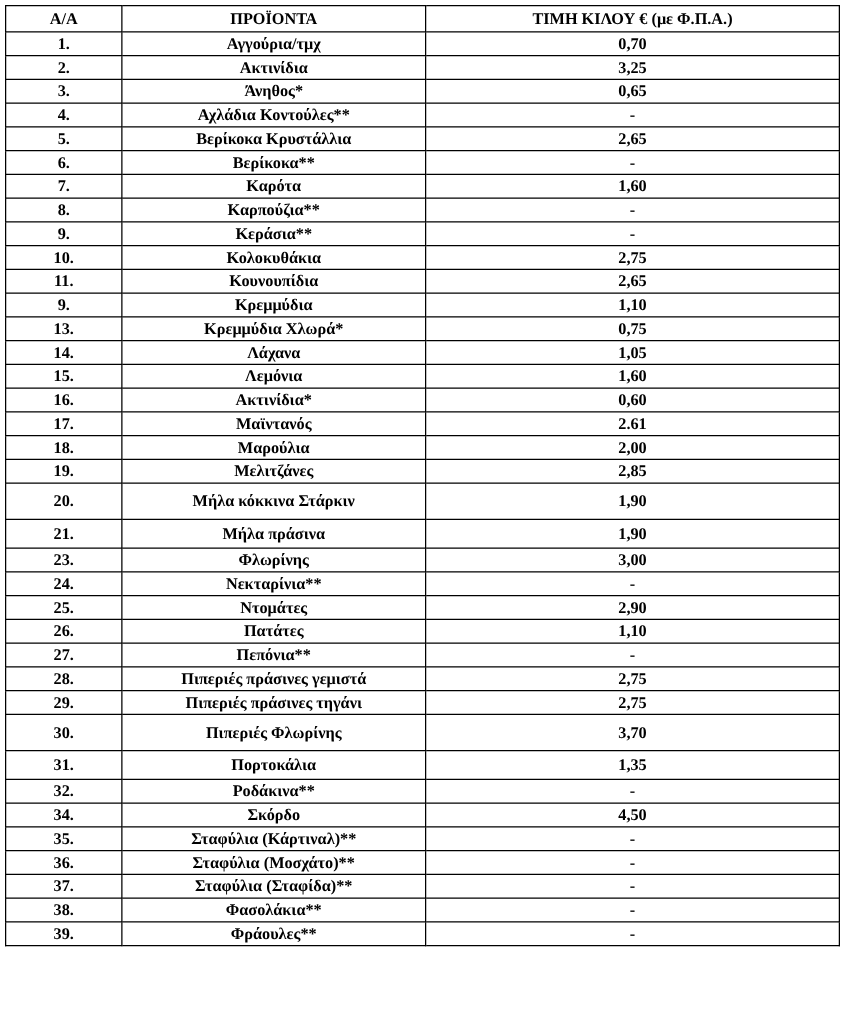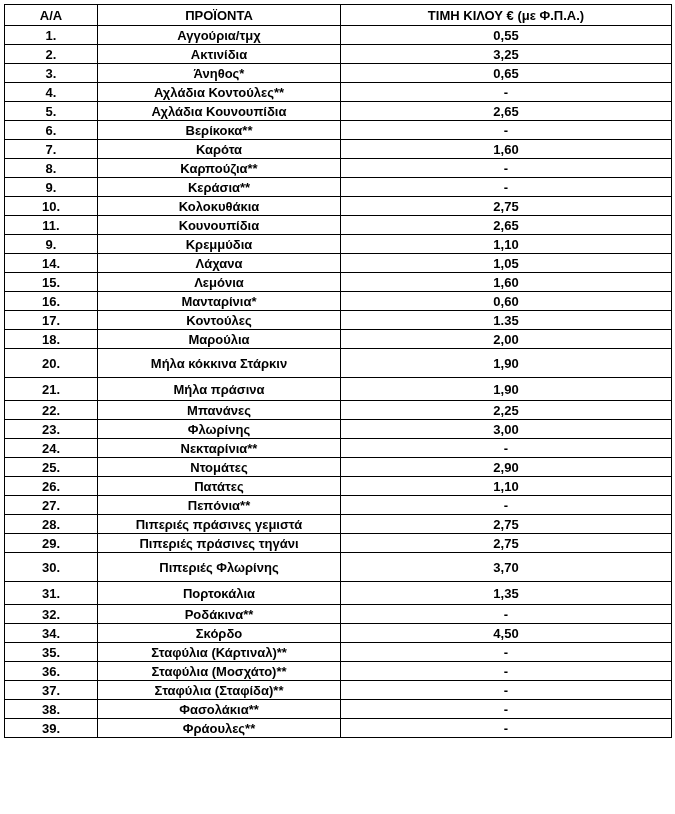--- a/index.html
+++ b/index.html
@@ -14,20 +14,21 @@
     box-sizing: border-box;
     width: 675px;
     height: 814px;
     padding: 4px;
     font-family: "Liberation Sans", "DejaVu Sans", sans-serif;
   }
   table.price-table {
     border-collapse: collapse;
     table-layout: fixed;
     width: 667px;
+    font-family: Liberation Serif, serif;
   }
   table.price-table col.c-num     { width: 93px; }
   table.price-table col.c-product { width: 243px; }
   table.price-table col.c-price   { width: 331px; }
   table.price-table th,
   table.price-table td {
     border: 1.5px solid #000000;
     text-align: center;
     vertical-align: middle;
     font-weight: bold;
@@ -56,40 +57,40 @@
       <tr>
         <th>Α/Α</th>
         <th>ΠΡΟΪΟΝΤΑ</th>
         <th>ΤΙΜΗ ΚΙΛΟΥ € (με Φ.Π.Α.)</th>
       </tr>
     </thead>
     <tbody>
         <tr class="row-normal">
           <td>1.</td>
           <td>Αγγούρια/τμχ</td>
-          <td>0,55</td>
+          <td>0,70</td>
         </tr>
         <tr class="row-normal">
           <td>2.</td>
           <td>Ακτινίδια</td>
           <td>3,25</td>
         </tr>
         <tr class="row-normal">
           <td>3.</td>
           <td>Άνηθος*</td>
           <td>0,65</td>
         </tr>
         <tr class="row-normal">
           <td>4.</td>
           <td>Αχλάδια Κοντούλες**</td>
           <td>-</td>
         </tr>
         <tr class="row-normal">
           <td>5.</td>
-          <td>Αχλάδια Κουνουπίδια</td>
+          <td>Βερίκοκα Κρυστάλλια</td>
           <td>2,65</td>
         </tr>
         <tr class="row-normal">
           <td>6.</td>
           <td>Βερίκοκα**</td>
           <td>-</td>
         </tr>
         <tr class="row-normal">
           <td>7.</td>
           <td>Καρότα</td>
@@ -114,58 +115,63 @@
           <td>11.</td>
           <td>Κουνουπίδια</td>
           <td>2,65</td>
         </tr>
         <tr class="row-normal">
           <td>9.</td>
           <td>Κρεμμύδια</td>
           <td>1,10</td>
         </tr>
         <tr class="row-normal">
+          <td>13.</td>
+          <td>Κρεμμύδια Χλωρά*</td>
+          <td>0,75</td>
+        </tr>
+        <tr class="row-normal">
           <td>14.</td>
           <td>Λάχανα</td>
           <td>1,05</td>
         </tr>
         <tr class="row-normal">
           <td>15.</td>
           <td>Λεμόνια</td>
           <td>1,60</td>
         </tr>
         <tr class="row-normal">
           <td>16.</td>
-          <td>Μανταρίνια*</td>
+          <td>Ακτινίδια*</td>
           <td>0,60</td>
         </tr>
         <tr class="row-normal">
           <td>17.</td>
-          <td>Κοντούλες</td>
-          <td>1.35</td>
+          <td>Μαϊντανός</td>
+          <td>2.61</td>
         </tr>
         <tr class="row-normal">
           <td>18.</td>
           <td>Μαρούλια</td>
           <td>2,00</td>
+        </tr>
+        <tr class="row-normal">
+          <td>19.</td>
+          <td>Μελιτζάνες</td>
+          <td>2,85</td>
         </tr>
         <tr class="row-tall">
           <td>20.</td>
           <td>Μήλα κόκκινα Στάρκιν</td>
           <td>1,90</td>
         </tr>
         <tr class="row-medium">
           <td>21.</td>
           <td>Μήλα πράσινα</td>
           <td>1,90</td>
-        </tr>
-        <tr class="row-normal">
-          <td>22.</td>
-          <td>Μπανάνες</td>
-          <td>2,25</td>
         </tr>
         <tr class="row-normal">
           <td>23.</td>
           <td>Φλωρίνης</td>
           <td>3,00</td>
         </tr>
         <tr class="row-normal">
           <td>24.</td>
           <td>Νεκταρίνια**</td>
           <td>-</td>

